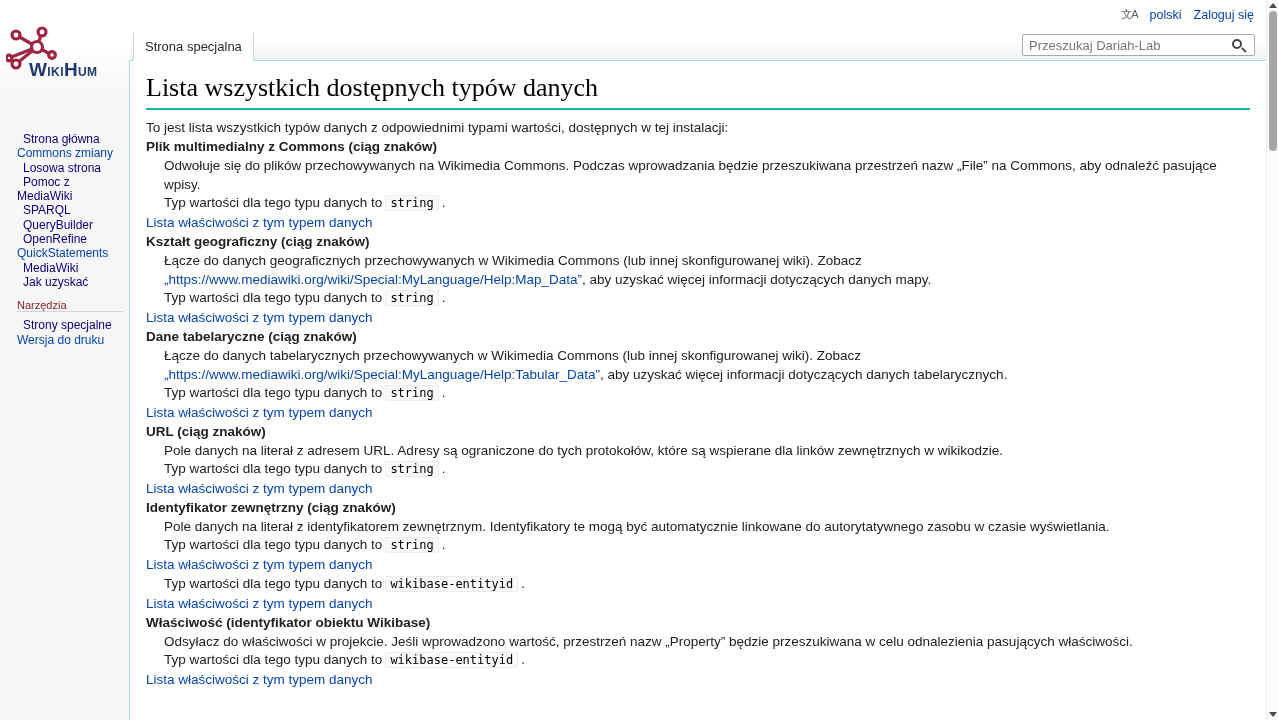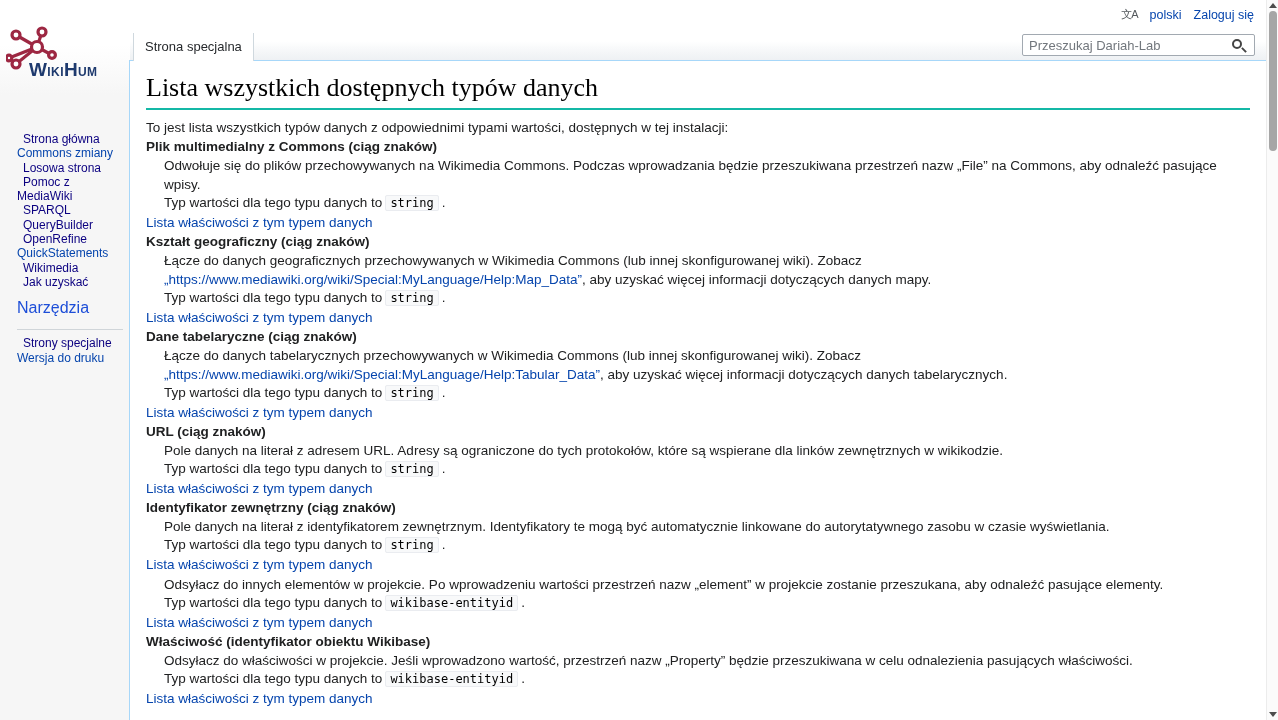--- a/index.html
+++ b/index.html
@@ -24,22 +24,22 @@
   .logo-text { position:absolute; left:23px; top:33px; color:#1e3a6e; font-weight:bold; white-space:nowrap; letter-spacing:.4px; }
   .logo-text .big { font-size:19px; }
   .logo-text .small { font-size:12px; }
 
   
   .sidebar { position:absolute; left:17px; top:132px; width:106px; font-size:12px; z-index:5; }
   .sidebar ul { list-style:none; margin:0; padding:0; }
   .sidebar li { line-height:14.3px; }
   .sidebar a { color:#0645ad; text-decoration:none; cursor:pointer; }
   .sidebar a.visited { color:#0b0080;margin-left:6px; }
-  .sidebar-heading { color:#1d4ed8; font-size:16px; font-weight:normal;
-    margin:10px 0 6px; padding-bottom:12px; border-bottom:1px solid #d0d5d9; }
+  .sidebar-heading { color:#7f1d1d; font-size:11px; font-weight:normal;
+    margin:10px 0 6px; padding-bottom:0; border-bottom:1px solid #d0d5d9; }
 
   
   .tab-bar { position:absolute; left:130px; right:12px; top:33px; height:27px; z-index:3;
     background:linear-gradient(to bottom, rgba(255,255,255,0) 30%, #eef1f4 100%); }
   .tab-selected { position:absolute; left:3px; bottom:-1px; height:28px; z-index:6;
     background:#ffffff; border-left:1px solid #cfd8de; border-right:1px solid #cfd8de;
     padding:0 11px; line-height:28px; font-size:13px; color:#26292c; cursor:pointer; }
 
   
   .search-box { position:absolute; top:34px; right:23px; width:233px; height:22px; z-index:7;
@@ -111,21 +111,21 @@
 <div class="sidebar">
   <ul>
     <li><a href="#" class="visited">Strona główna</a></li>
     <li><a href="#">Commons zmiany</a></li>
     <li><a href="#" class="visited">Losowa strona</a></li>
     <li><a href="#" class="visited">Pomoc z MediaWiki</a></li>
     <li><a href="#" class="visited">SPARQL</a></li>
     <li><a href="#" class="visited">QueryBuilder</a></li>
     <li><a href="#" class="visited">OpenRefine</a></li>
     <li><a href="#">QuickStatements</a></li>
-    <li><a href="#" class="visited">Wikimedia</a></li>
+    <li><a href="#" class="visited">MediaWiki</a></li>
     <li><a href="#" class="visited">Jak uzyskać</a></li>
   </ul>
   <div class="sidebar-heading">Narzędzia</div>
   <ul>
     <li><a href="#" class="visited">Strony specjalne</a></li>
     <li><a href="#">Wersja do druku</a></li>
   </ul>
 </div>
 
 <div class="tab-bar">
@@ -173,21 +173,20 @@
   </div>
 
   <div class="dtype-section">
     <div class="dtype-title">Identyfikator zewnętrzny (ciąg znaków)</div>
     <div class="dtype-desc"><span>Pole danych na literał z identyfikatorem zewnętrznym. Identyfikatory te mogą być automatycznie linkowane do autorytatywnego zasobu w czasie wyświetlania.</span><a href="#"></a><span></span></div>
     <div class="dtype-valuetype"><span>Typ wartości dla tego typu danych to</span><code class="value-type">string</code><span>.</span></div>
     <p class="prop-link"><a href="#">Lista właściwości z tym typem danych</a></p>
   </div>
 
   <div class="dtype-section">
-    <div class="dtype-desc"><span>Odsyłacz do innych elementów w projekcie. Po wprowadzeniu wartości przestrzeń nazw „element” w projekcie zostanie przeszukana, aby odnaleźć pasujące elementy.</span><a href="#"></a><span></span></div>
     <div class="dtype-valuetype"><span>Typ wartości dla tego typu danych to</span><code class="value-type">wikibase-entityid</code><span>.</span></div>
     <p class="prop-link"><a href="#">Lista właściwości z tym typem danych</a></p>
   </div>
 
   <div class="dtype-section">
     <div class="dtype-title">Właściwość (identyfikator obiektu Wikibase)</div>
     <div class="dtype-desc"><span>Odsyłacz do właściwości w projekcie. Jeśli wprowadzono wartość, przestrzeń nazw „Property” będzie przeszukiwana w celu odnalezienia pasujących właściwości.</span><a href="#"></a><span></span></div>
     <div class="dtype-valuetype"><span>Typ wartości dla tego typu danych to</span><code class="value-type">wikibase-entityid</code><span>.</span></div>
     <p class="prop-link"><a href="#">Lista właściwości z tym typem danych</a></p>
   </div>

